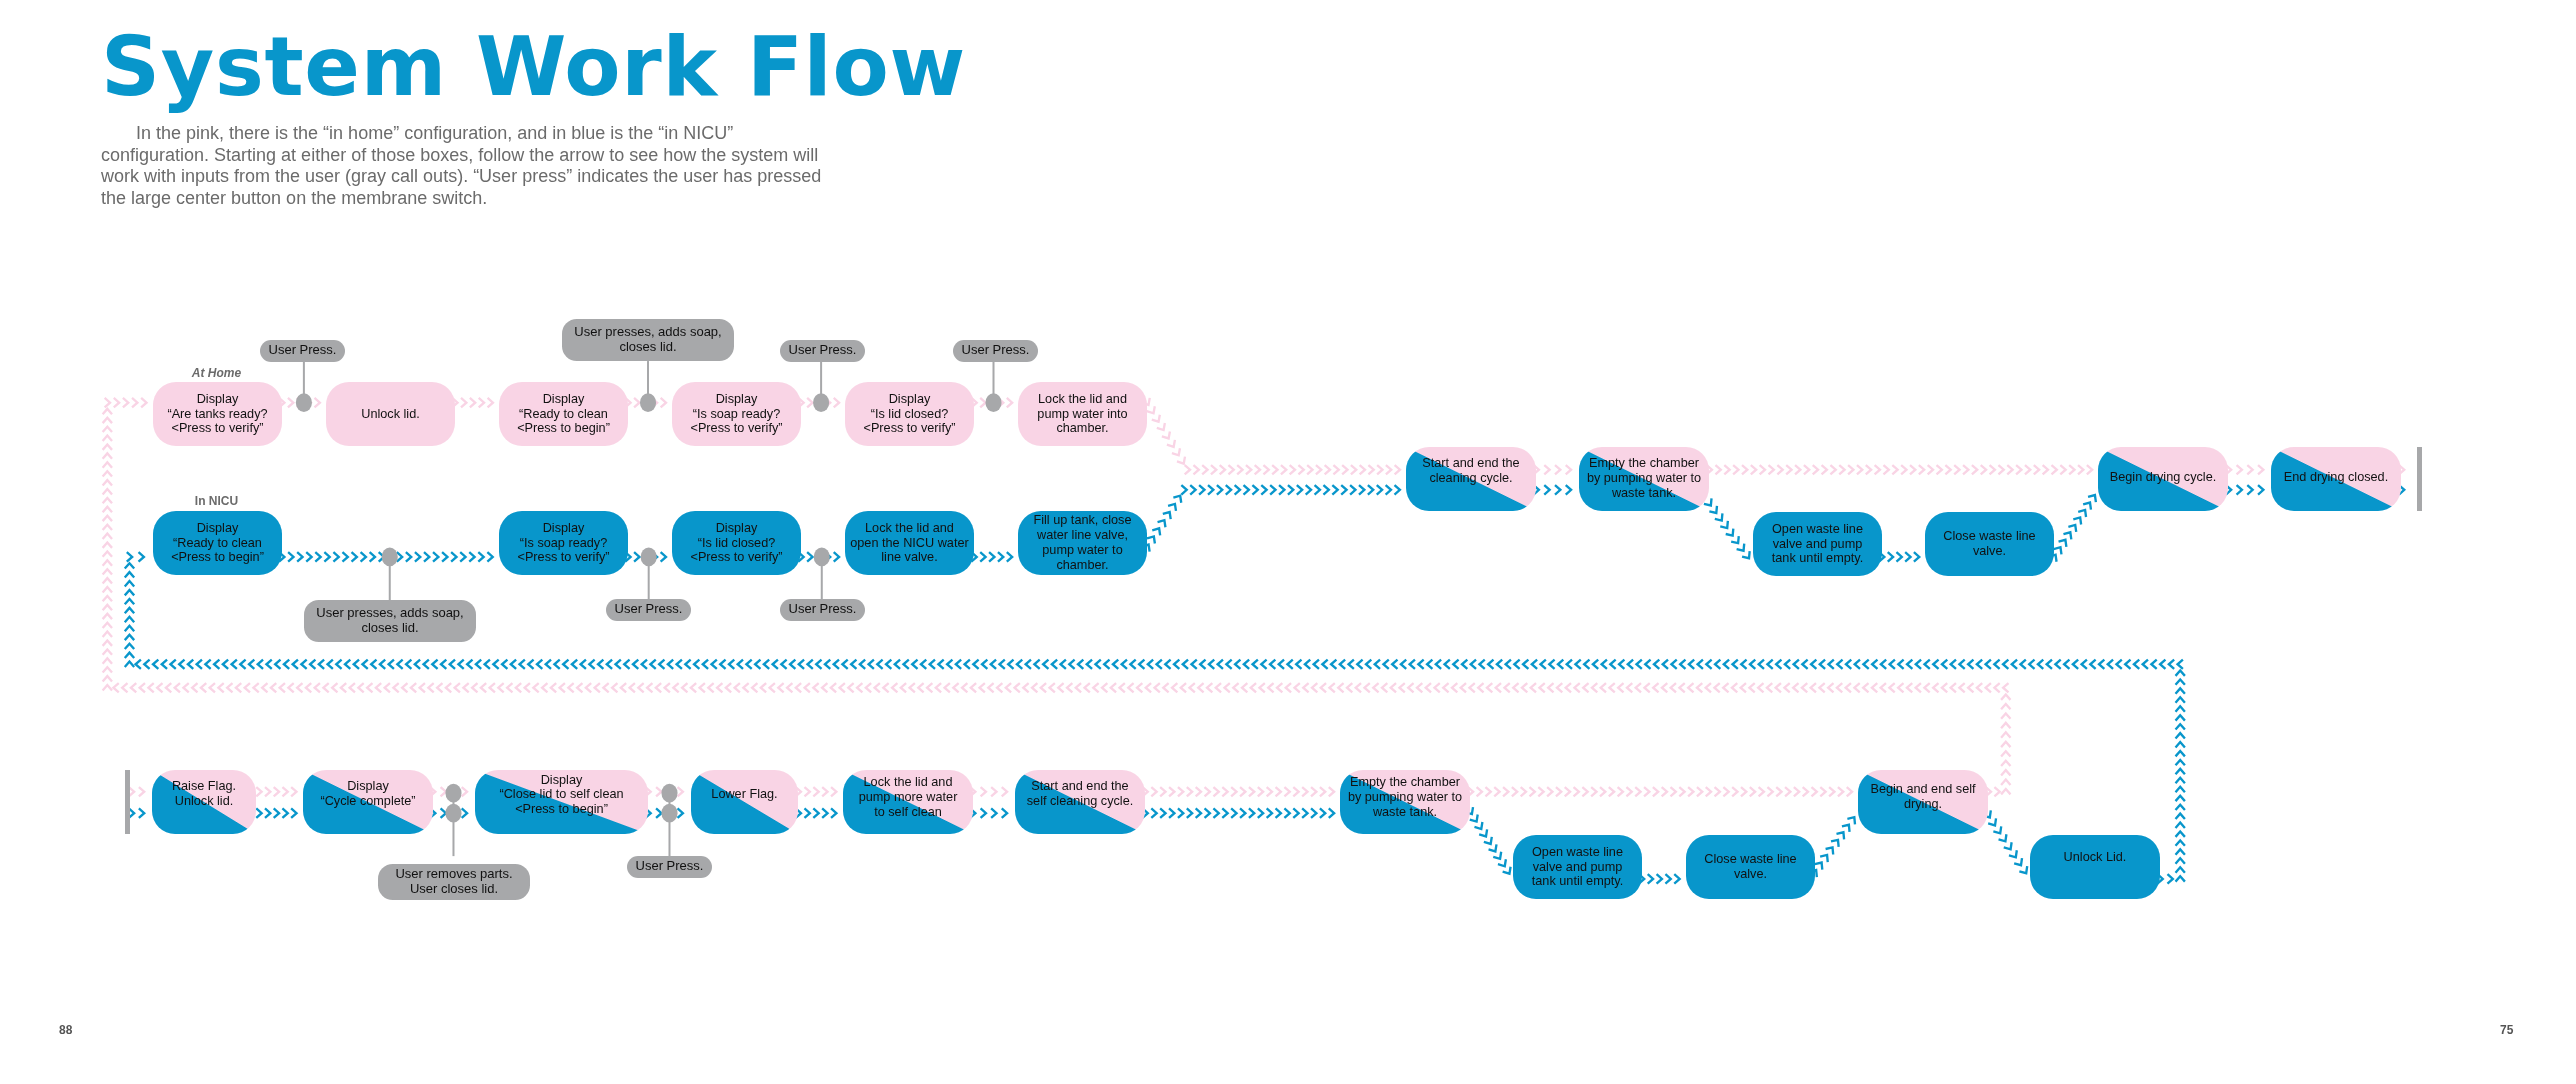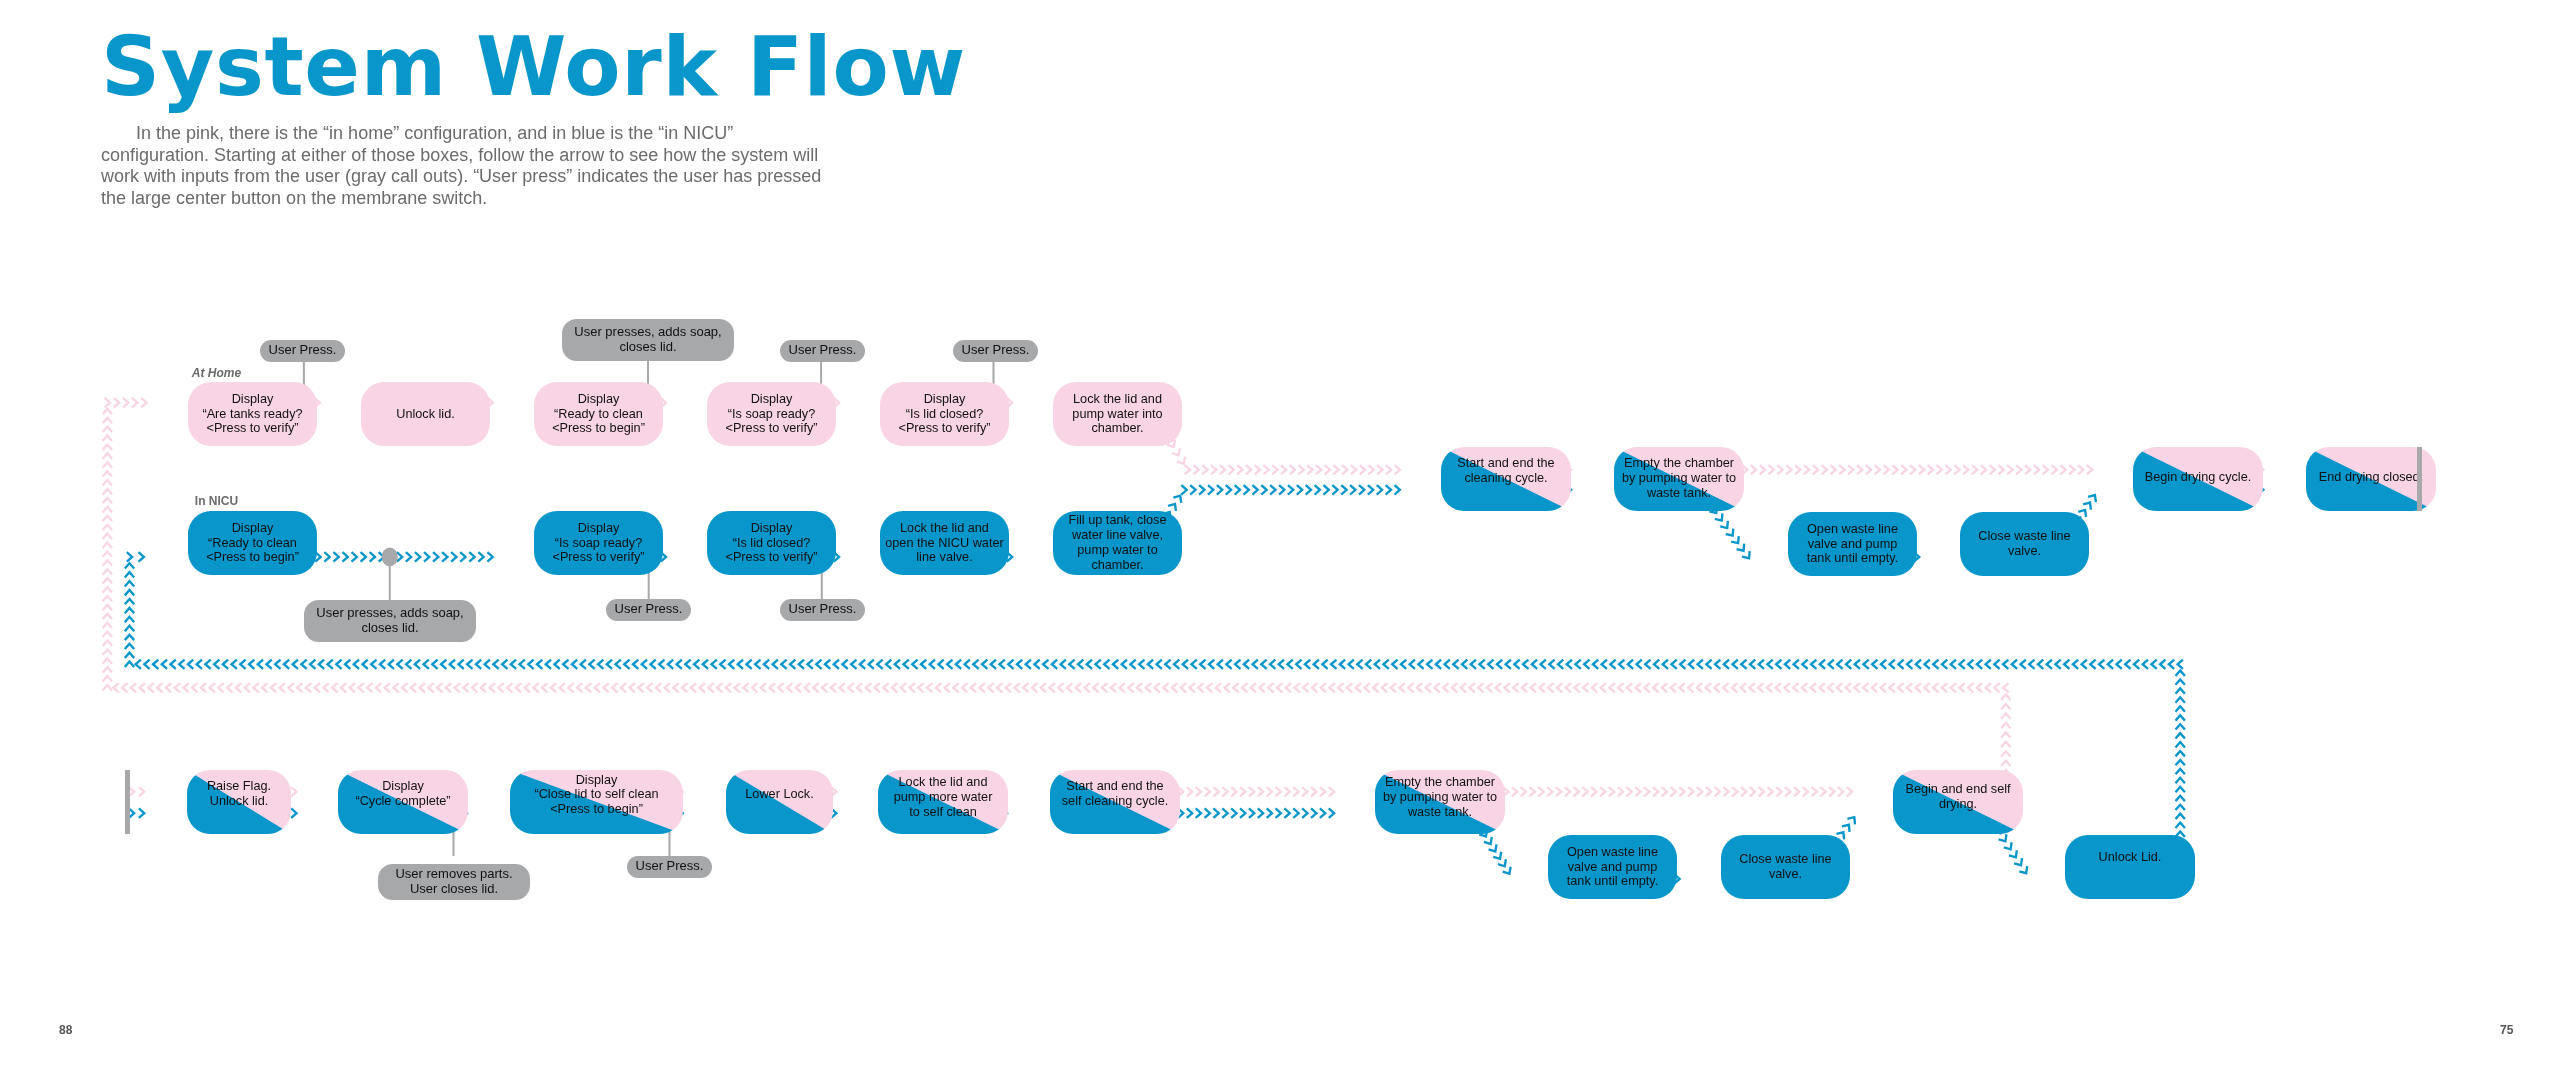--- a/index.html
+++ b/index.html
@@ -1,21 +1,21 @@
 <!DOCTYPE html>
 <html style="font-size:10.7px"><head>
 <meta charset="utf-8">
 <style>
   html,body{margin:0;padding:0;background:#ffffff;}
   body{width:2576px;height:1085px;position:relative;overflow:hidden;font-family:"Liberation Sans",sans-serif;}
   .title{position:absolute;left:101px;top:25.5px;font-family:"DejaVu Sans",sans-serif;font-weight:bold;font-size:82px;letter-spacing:0.7px;color:#0896cb;line-height:1;margin:0;}
   .intro{position:absolute;left:101px;top:123px;width:725px;font-size:18px;line-height:21.5px;color:#6b6b6b;text-indent:35px;margin:0;}
   .page-num{position:absolute;top:1023px;font-size:12px;font-weight:bold;color:#555;}
   svg.flow{position:absolute;left:0;top:0;}
-  .box{position:absolute;border-radius:23px;display:flex;align-items:center;justify-content:center;text-align:center;font-size:12.7px;line-height:14.8px;color:#111;box-sizing:border-box;padding:2.7px 4px;white-space:pre-line;overflow:hidden;margin-left:35px;}
+  .box{position:absolute;border-radius:23px;display:flex;align-items:center;justify-content:center;text-align:center;font-size:12.7px;line-height:14.8px;color:#111;box-sizing:border-box;padding:2.7px 4px;white-space:pre-line;overflow:hidden;}
   .box.pink{background:#f9d4e5;}
   .box.blue{background:#0896cb;}
   .box.split{background:linear-gradient(to top right,#0896cb 0%,#0896cb 49.6%,#f9d4e5 50.4%,#f9d4e5 100%);align-items:flex-start;padding-top:9.4px;}
   .box.split.mid{align-items:center;padding-top:0;padding-bottom:3px;}
   .callout{position:absolute;background:#a7a8aa;border-radius:14.8px;display:flex;align-items:center;justify-content:center;text-align:center;font-size:13px;line-height:14.8px;color:#111;white-space:pre-line;box-sizing:border-box;padding:1.3px 5.4px;}
   .label{position:absolute;font-size:12px;font-weight:bold;color:#6b6b6b;text-align:center;width:127px;}
   .endbar{position:absolute;width:5.4px;background:#a7a8aa;}
 </style>
 </head>
 <body>
@@ -1032,21 +1032,21 @@
 <div class="endbar" style="left:2417px;top:447px;height:64px;"></div>
 
 <div class="endbar" style="left:125px;top:770px;height:64px;"></div>
 <div class="box split" style="left:152px;top:770px;width:104px;height:64px;">Raise Flag.
 Unlock lid.</div>
 <div class="box split" style="left:303px;top:770px;width:130px;height:64px;">Display
 “Cycle complete”</div>
 <div class="box split" style="left:475px;top:770px;width:173px;height:64px;padding-top:2.7px;">Display
 “Close lid to self clean
 &lt;Press to begin”</div>
-<div class="box split" style="left:691px;top:770px;width:107px;height:64px;padding-top:17.4px;">Lower Lock.</div>
+<div class="box split" style="left:691px;top:770px;width:107px;height:64px;padding-top:17.4px;">Lower Flag.</div>
 <div class="box split" style="left:843px;top:770px;width:130px;height:64px;padding-top:5.4px;">Lock the lid and
 pump more water
 to self clean</div>
 <div class="box split" style="left:1015px;top:770px;width:130px;height:64px;padding-top:9.4px;">Start and end the
 self cleaning cycle.</div>
 <div class="box split" style="left:1340px;top:770px;width:130px;height:64px;padding-top:5.4px;">Empty the chamber
 by pumping water to
 waste tank.</div>
 <div class="box blue" style="left:1513px;top:835px;width:129px;height:64px;">Open waste line
 valve and pump

